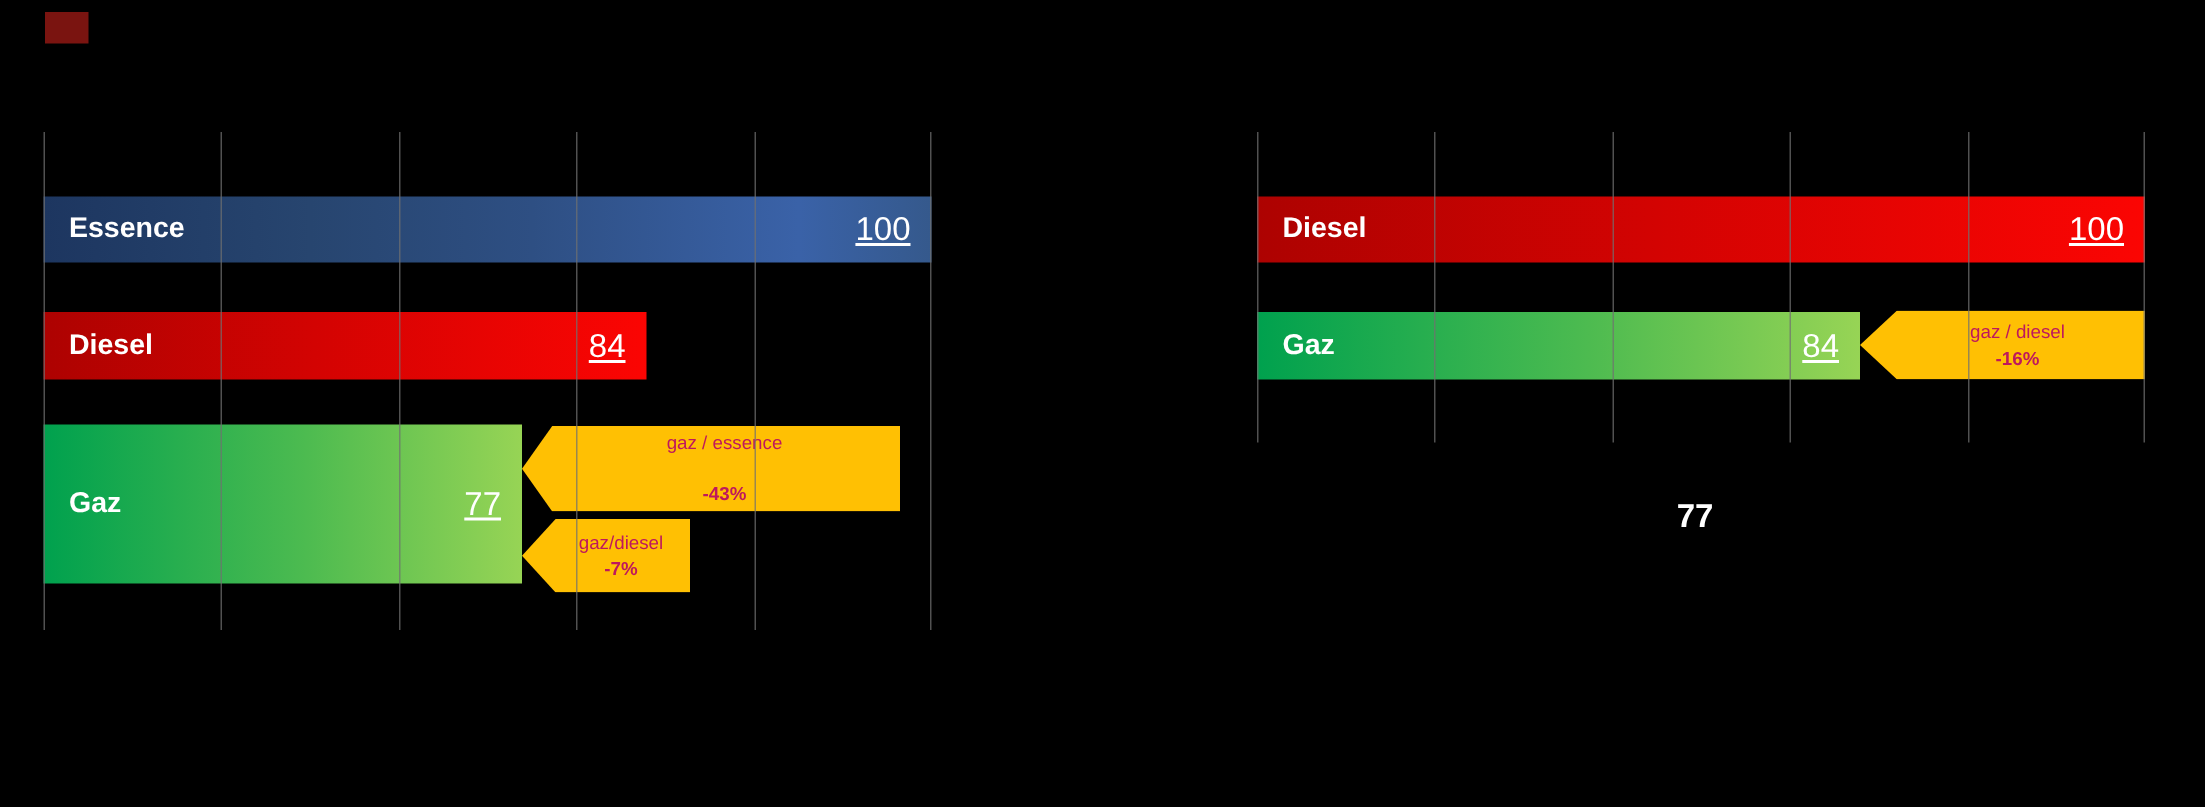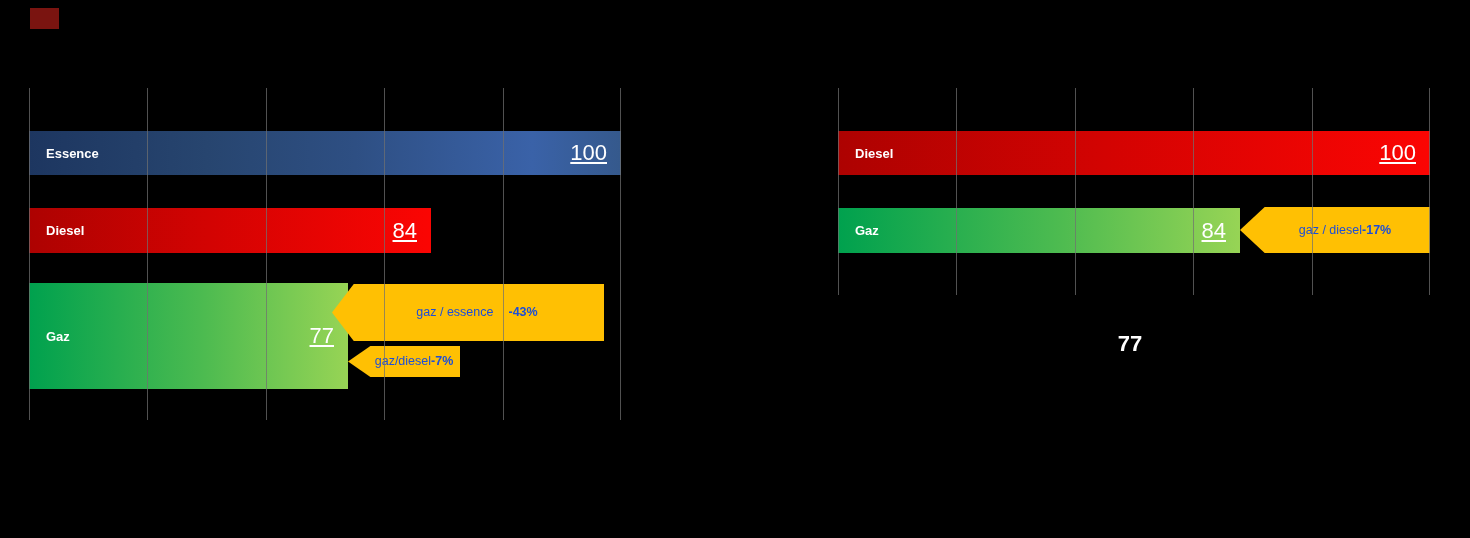--- a/index.html
+++ b/index.html
@@ -12,42 +12,42 @@
   .chart-left{left:29px;top:88px;width:592px;height:332px;}
   .chart-right{left:838px;top:88px;width:592px;height:300px;}
   .gridline{position:absolute;top:0;width:1px;background:rgba(112,112,112,0.72);z-index:3;}
   .chart-left .gridline{height:332px;}
   .chart-right .gridline{height:207px;}
   .g0{left:0;} .g1{left:118px;} .g2{left:237px;} .g3{left:355px;} .g4{left:474px;} .g5{left:591px;}
   .bar{
     position:absolute;left:0;display:flex;align-items:center;z-index:1;
     color:#ffffff;
   }
-  .bar .cat{font-weight:bold;font-size:13px;padding-left:17px;flex:0 0 auto;}
+  .bar .cat{font-weight:bold;font-size:19px;padding-left:17px;flex:0 0 auto;}
   .bar .val{font-size:22px;margin-left:auto;padding-right:14px;text-decoration:underline;}
   .bar-essence{top:43px;height:44px;width:592px;
     background:linear-gradient(90deg,#1d3660 0%,#27456f 30%,#2e4f83 55%,#3a62a8 85%,#35598c 100%);}
   .bar-diesel-l{top:120px;height:45px;width:402px;
     background:linear-gradient(90deg,#ad0201 0%,#d30302 45%,#fb0503 100%);}
   .bar-gaz-l{top:195px;height:106px;width:319px;
     background:linear-gradient(90deg,#00a14e 0%,#4dbb50 55%,#97d455 100%);}
   .bar-diesel-r{top:43px;height:44px;width:592px;
     background:linear-gradient(90deg,#ad0201 0%,#d30302 45%,#fb0503 100%);}
   .bar-gaz-r{top:120px;height:45px;width:402px;
     background:linear-gradient(90deg,#00a14e 0%,#4dbb50 55%,#97d455 100%);}
   .callout{
-    position:absolute;z-index:2;background:#ffc003;color:#1d4ed8;
-    display:flex;align-items:center;justify-content:center;
+    position:absolute;z-index:2;background:#ffc003;color:#be185d;
+    display:flex;flex-direction:column;align-items:center;justify-content:center;
     text-align:left;line-height:1.5;
   }
   .callout .c-label{font-size:12.5px;}
   .callout .c-delta{font-size:12.5px;font-weight:bold;}
-  .callout-essence{left:303px;top:196px;width:272px;height:57px;padding-left:18px;box-sizing:border-box;
+  .callout-essence{left:319px;top:196px;width:252px;height:57px;padding-left:18px;box-sizing:border-box;
     clip-path:polygon(0 50%, 8% 0, 100% 0, 100% 100%, 8% 100%);gap:15px;}
-  .callout-diesel-l{left:319px;top:258px;width:112px;height:31px;padding-left:20px;box-sizing:border-box;
+  .callout-diesel-l{left:319px;top:258px;width:112px;height:49px;padding-left:20px;box-sizing:border-box;
     clip-path:polygon(0 50%, 20% 0, 100% 0, 100% 100%, 20% 100%);line-height:1.35;}
   .callout-diesel-r{left:402px;top:119px;width:190px;height:46px;padding-left:20px;box-sizing:border-box;
     clip-path:polygon(0 50%, 13% 0, 100% 0, 100% 100%, 13% 100%);line-height:1.45;}
   .floating-value{
     position:absolute;left:292px;top:243px;transform:translateX(-50%);
     color:#ffffff;font-size:22px;font-weight:bold;z-index:4;
   }
 </style>
 </head>
 <body>
@@ -103,19 +103,19 @@
       <span class="val">100</span>
     </div>
 
     <div class="bar bar-gaz-r">
       <span class="cat">Gaz</span>
       <span class="val">84</span>
     </div>
 
     <div class="callout callout-diesel-r">
       <span class="c-label">gaz / diesel</span>
-      <span class="c-delta">-17%</span>
+      <span class="c-delta">-16%</span>
     </div>
 
     <span class="floating-value">77</span>
   </section>
 
 </div>
 
 </body></html>

